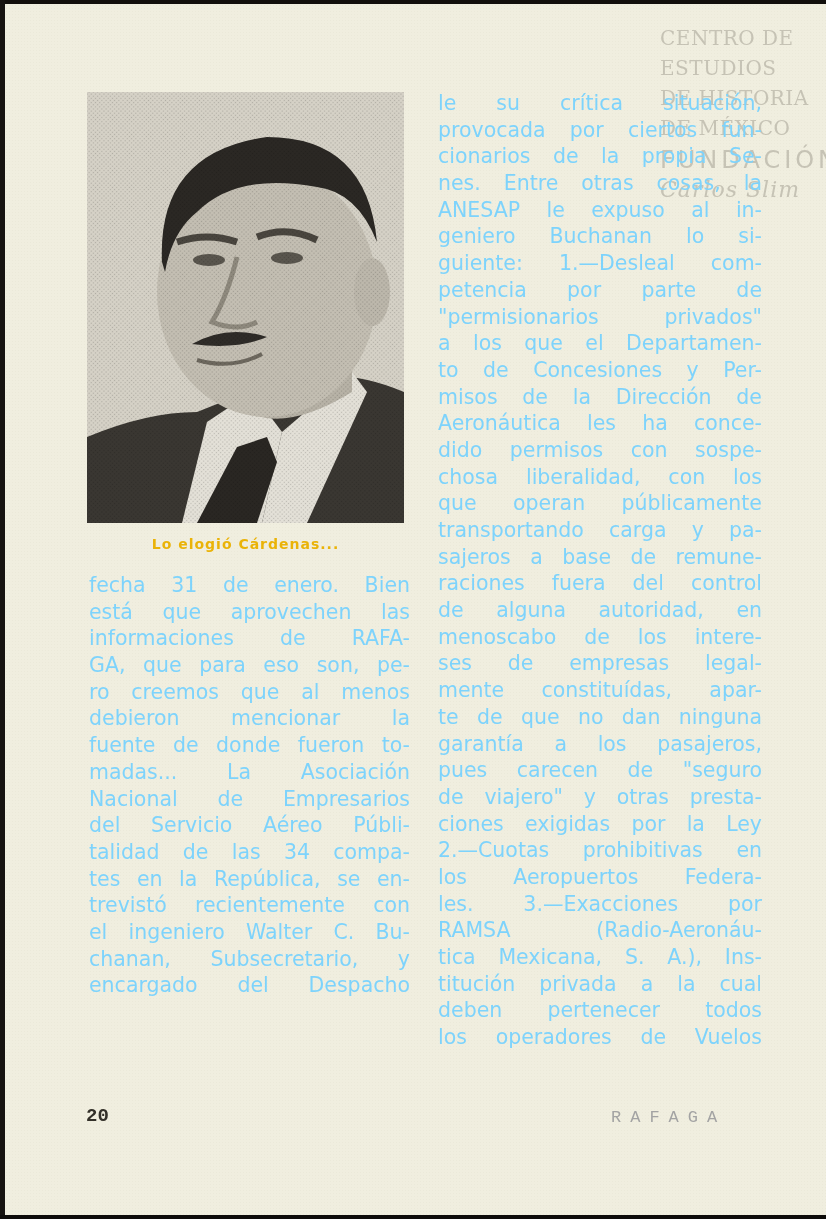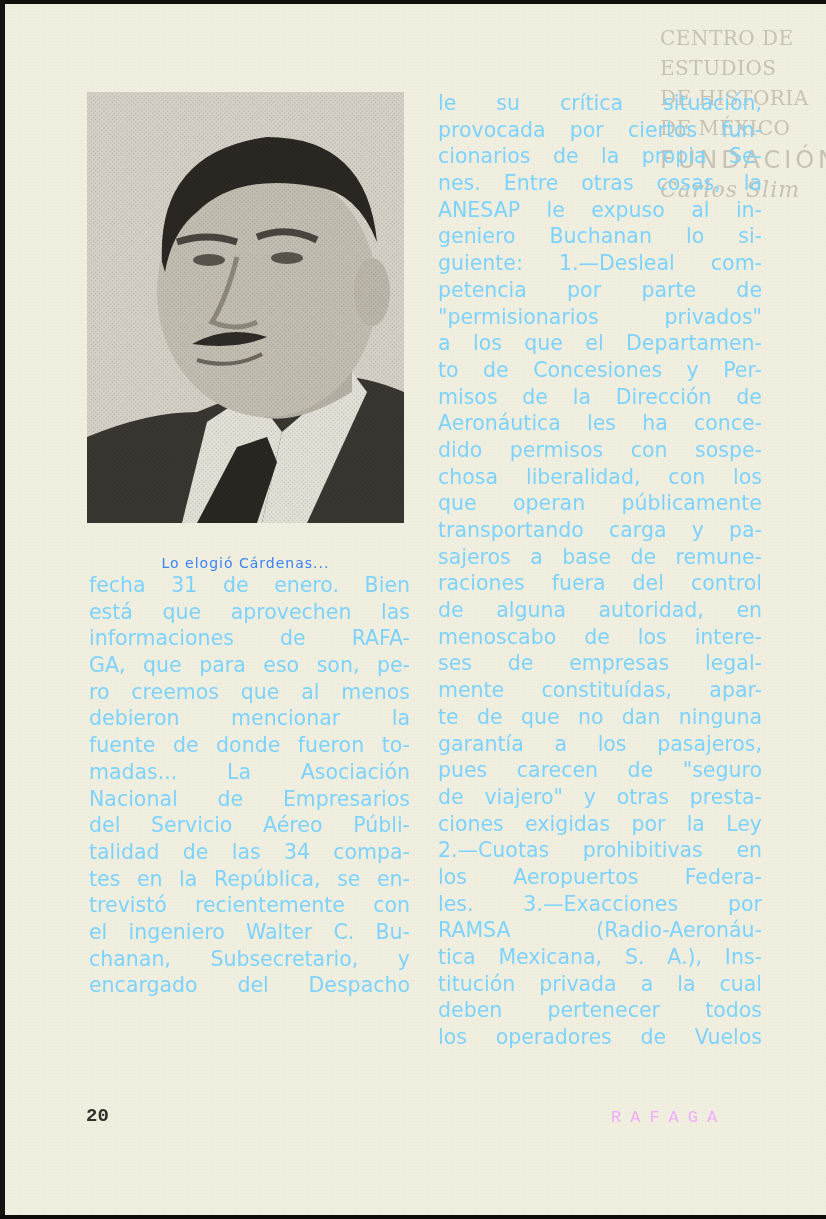--- a/index.html
+++ b/index.html
@@ -48,22 +48,22 @@
     }
     .photo {
       position: absolute; left: 87px; top: 92px; width: 317px; height: 431px;
       background: #cfcbc0;
       overflow: hidden;
     }
     .photo svg { display: block; }
     .caption {
       position: absolute; left: 87px; top: 536px; width: 317px;
       text-align: center;
-      font-family: "DejaVu Sans", sans-serif; font-weight: normal;
-      font-size: 14px; color: #3b82f6; letter-spacing: 1px; margin-top: 19px;
+      font-family: "DejaVu Sans", sans-serif; font-weight: bold;
+      font-size: 14px; color: #eab308; letter-spacing: 1px;
     }
     .col {
       position: absolute;
       font-family: "DejaVu Sans", sans-serif;
       font-size: 20.5px;
       color: #7dd3fc;
       line-height: 26.7px;
     }
     .col .ln {
       display: block; white-space: nowrap;
@@ -74,21 +74,21 @@
     .col-right { left: 438px; top: 90px; width: 324px; }
     .footer-page {
       position: absolute; left: 86px; top: 1105px;
       font-family: "Liberation Mono", monospace; font-size: 19px;
       color: #333029;
       font-weight: bold;
     }
     .footer-title {
       position: absolute; left: 611px; top: 1108px;
       font-family: "Liberation Mono", monospace; font-size: 17px;
-      letter-spacing: 9px; color: #f0abfc;
+      letter-spacing: 9px; color: #a3a3a3;
     }
   </style>
 </head>
 <body>
 
 <div class="frame-top"></div>
 <div class="frame-left"></div>
 <div class="frame-bottom"></div>
 
 <div class="page"></div>

